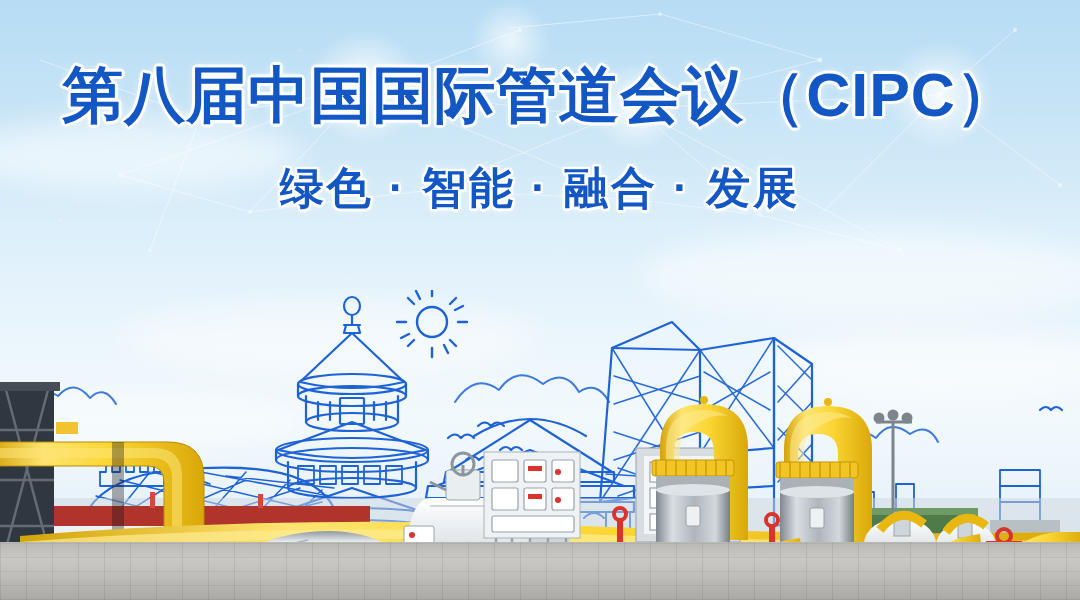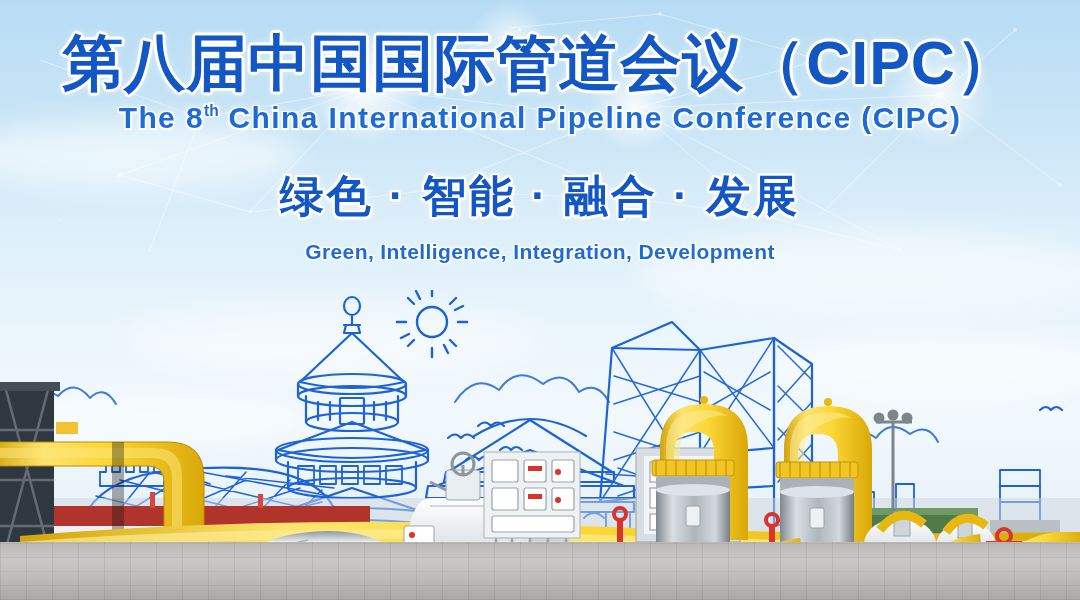--- a/index.html
+++ b/index.html
@@ -31,21 +31,21 @@
   .cw1{left:-40px;top:120px;width:340px;height:70px;}
   .cw2{left:640px;top:230px;width:470px;height:90px;background:rgba(255,255,255,.5);}
   .cw3{left:120px;top:300px;width:420px;height:80px;background:rgba(255,255,255,.42);}
   .cw4{left:760px;top:330px;width:360px;height:70px;background:rgba(255,255,255,.5);}
   .cw5{left:0px;top:390px;width:300px;height:60px;background:rgba(255,255,255,.35);}
 
   
   .text-block{position:absolute;left:0;top:0;width:1080px;z-index:40;text-align:center;}
 
   .title-cn{
-    margin:0;padding-top:32px;
+    margin:0;padding-top:64px;
     font-size:61px;line-height:1.04;font-weight:bold;
     color:#1257c4;letter-spacing:1px;
     text-shadow:
       -2px -2px 0 #fff, 2px -2px 0 #fff, -2px 2px 0 #fff, 2px 2px 0 #fff,
       -3px 0 0 #fff, 3px 0 0 #fff, 0 -3px 0 #fff, 0 3px 0 #fff,
       0 0 9px rgba(255,255,255,.95);
   }
   .title-en{
     margin:6px 0 0 0;
     font-size:30px;font-weight:600;letter-spacing:1.4px;
@@ -287,25 +287,21 @@
         <path d="M838,236 h120 v-12 h-120 Z"></path>
         <path d="M856,224 v-22 h18 v22 M896,224 v-30 h18 v30"></path>
         <path d="M1000,236 v-56 h40 v56"></path>
         <path d="M1000,196 h40 M1000,212 h40"></path>
       </g>
     </g>
   </svg>
 
   <div class="text-block">
     <h1 class="title-cn">第八届中国国际管道会议（CIPC）</h1>
-    <div class="title-en">
-      <span>The 8</span><sup>th</sup><span> China International Pipeline Conference (CIPC)</span>
-    </div>
     <div class="slogan-cn">绿色 · 智能 · 融合 · 发展</div>
-    <div class="slogan-en">Green, Intelligence, Integration, Development</div>
   </div>
 
   <div class="photo">
     <svg class="photo-svg" viewBox="0 0 1080 270" preserveAspectRatio="none">
       <defs>
         <linearGradient id="py" x1="0" y1="0" x2="0" y2="1">
           <stop offset="0%" stop-color="#e8b породы"></stop>
           <stop offset="0%" stop-color="#e2ae0d"></stop>
           <stop offset="22%" stop-color="#fde46f"></stop>
           <stop offset="48%" stop-color="#fbd634"></stop>

